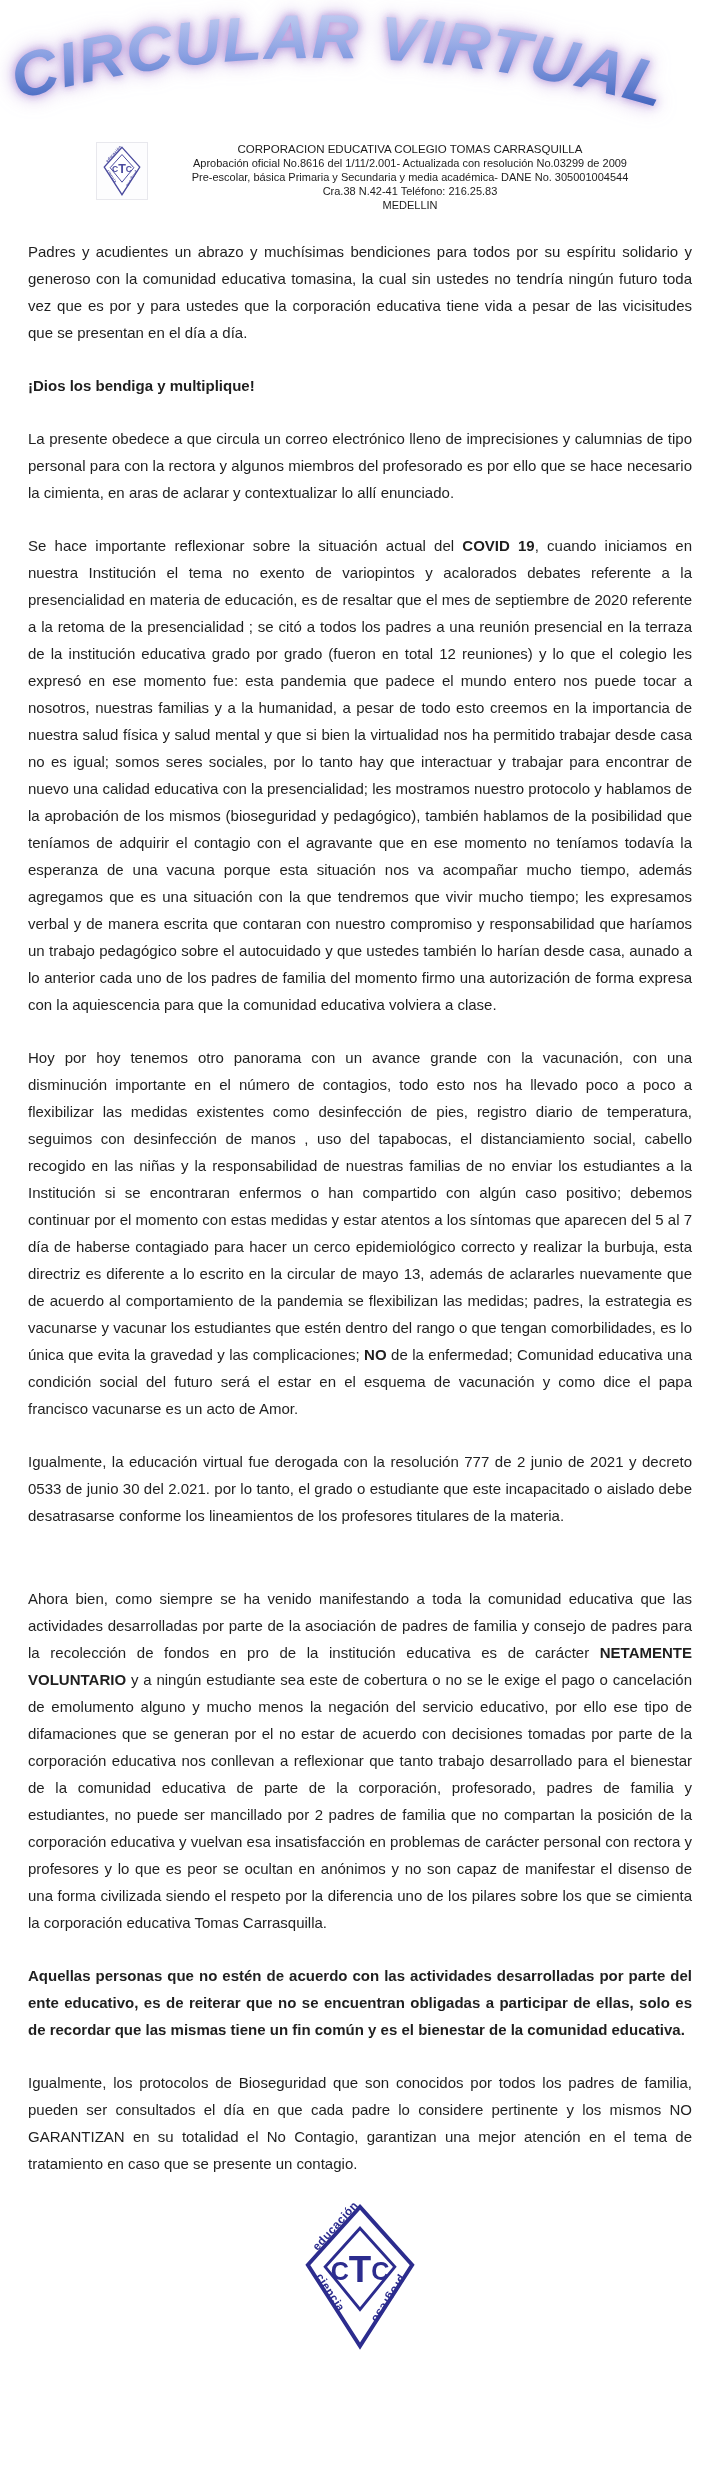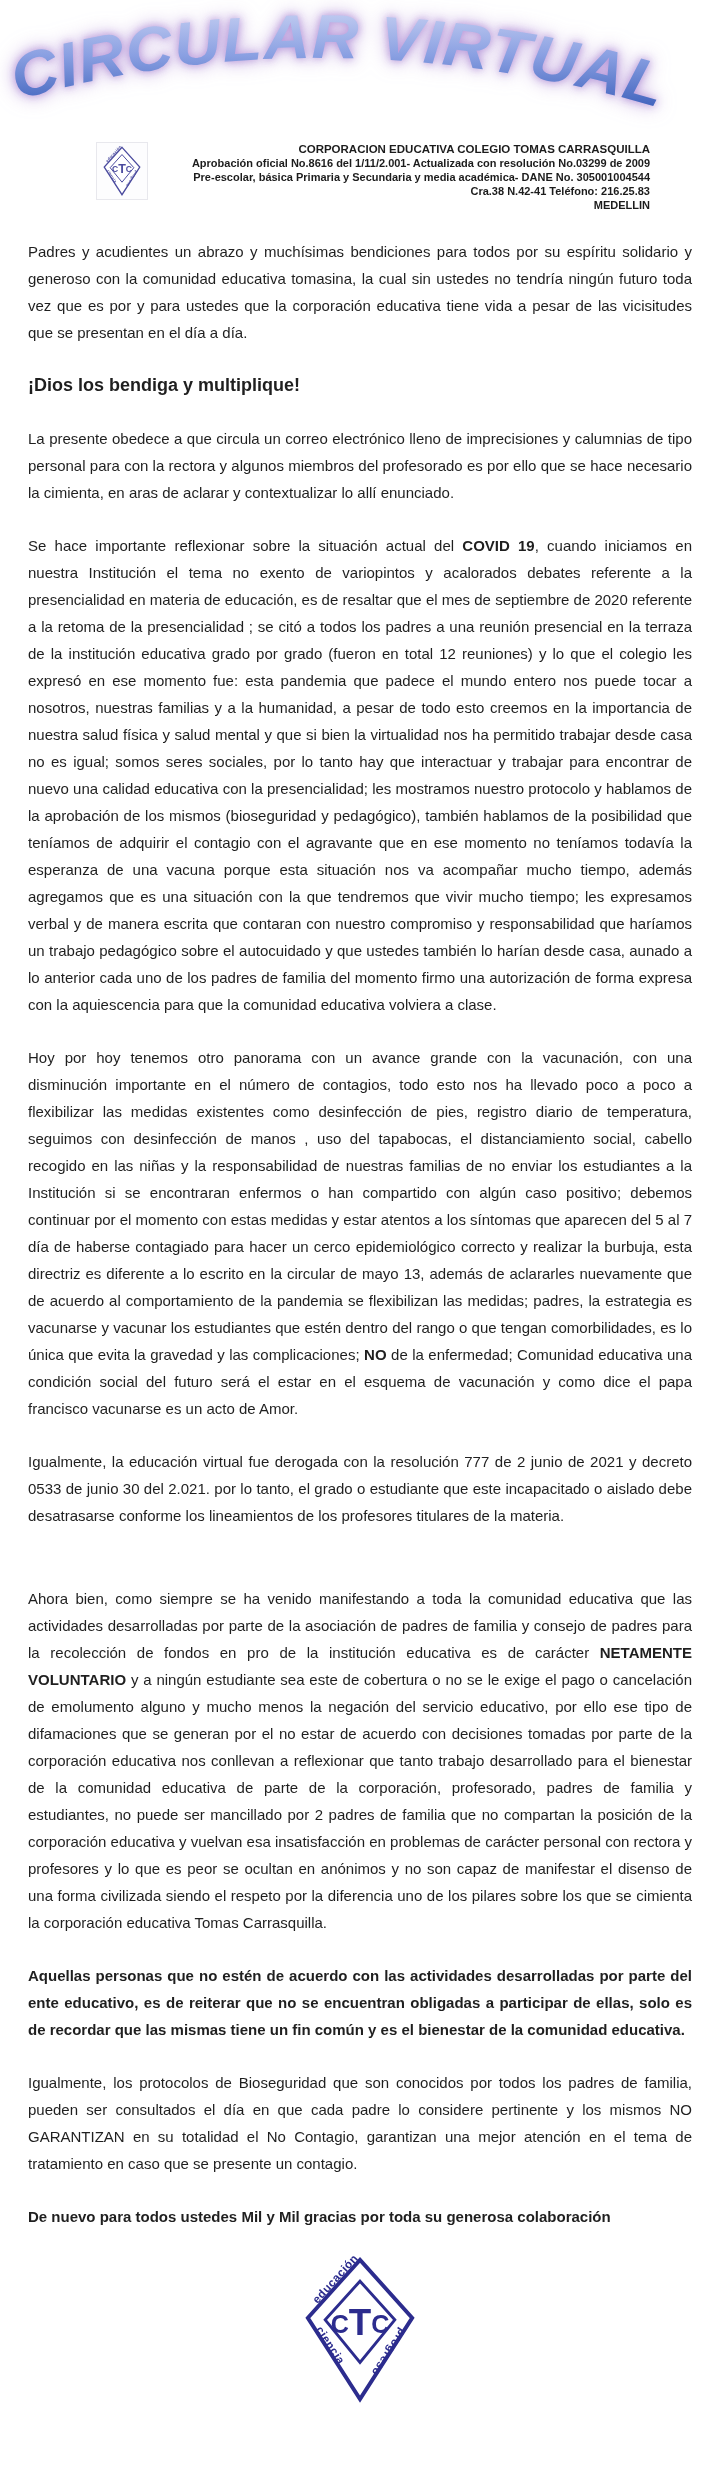--- a/index.html
+++ b/index.html
@@ -12,28 +12,28 @@
   .wordart-wrap{width:700px;margin:0 auto;}
   .wordart{display:block;filter:drop-shadow(0 0 4px rgba(176,142,214,.95)) drop-shadow(0 0 9px rgba(176,142,214,.65));}
   .wordart text{font-family:"Liberation Sans","DejaVu Sans",sans-serif;font-weight:bold;font-style:italic;}
   
   .letterhead{position:relative;margin:18px 30px 0;min-height:70px;}
   .lh-logo-box{
     position:absolute;left:66px;top:0;width:50px;height:56px;
     border:1px solid #e4e4ea;display:flex;align-items:center;justify-content:center;
     background:#fdfdfe;opacity:.85;
   }
-  .lh-text{margin-left:140px;margin-right:40px;text-align:right;
-    font-size:11px;font-weight:bold;line-height:14px;color:#1c1c1c;}
+  .lh-text{margin-left:140px;margin-right:40px;text-align:center;
+    font-size:11px;font-weight:normal;line-height:14px;color:#1c1c1c;}
   .lh-text .big{font-size:11.5px;}
   
   .body-text{margin:0 28px;font-size:15px;line-height:27px;color:#1f1f1f;}
   .body-text p{margin:26px 0;text-align:justify;}
   .date-line{margin:34px 0 0;text-align:left;}
-  .blessing{font-weight:bold;text-align:center;font-size:18px;margin:28px 0;}
+  .blessing{font-weight:bold;text-align:center;font-size:15px;margin:28px 0;}
   .gap-lg{margin-top:56px !important;}
   .bold-italic{font-weight:bold;}
   .thanks{font-weight:bold;text-align:center;margin:30px 10px 14px;text-align:center;}
   
   .bottom-logo{text-align:center;margin-top:10px;padding-bottom:10px;}
   .logo-word{font-size:12px;font-weight:bold;fill:#2c2c8e;letter-spacing:.5px;}
   .logo-mono{fill:#2c2c8e;font-weight:bold;}
 </style>
 </head>
 <body>
@@ -98,21 +98,20 @@
 
     <p>Igualmente, la educación virtual fue derogada con la resolución 777 de 2 junio de 2021 y decreto 0533 de junio 30 del 2.021. por lo tanto, el grado o estudiante que este incapacitado o aislado debe desatrasarse conforme los lineamientos de los profesores titulares de la materia.</p>
 
     <p class="gap-lg"><span>Ahora bien, como siempre se ha venido manifestando a toda la comunidad educativa que las actividades desarrolladas por parte de la asociación de padres de familia y consejo de padres para la recolección de fondos en pro de la institución educativa es de carácter </span><strong>NETAMENTE VOLUNTARIO</strong><span> y a ningún estudiante sea este de cobertura o no se le exige el pago o cancelación de emolumento alguno y mucho menos la negación del servicio educativo, por ello ese tipo de difamaciones que se generan por el no estar de acuerdo con decisiones tomadas por parte de la corporación educativa nos conllevan a reflexionar que tanto trabajo desarrollado para el bienestar de la comunidad educativa de parte de la corporación, profesorado, padres de familia y estudiantes, no puede ser mancillado por 2 padres de familia que no compartan la posición de la corporación educativa y vuelvan esa insatisfacción en problemas de carácter personal con rectora y profesores y lo que es peor se ocultan en anónimos y no son capaz de manifestar el disenso de una forma civilizada siendo el respeto por la diferencia uno de los pilares sobre los que se cimienta la corporación educativa Tomas Carrasquilla.</span></p>
 
     <p class="bold-italic">Aquellas personas que no estén de acuerdo con las actividades desarrolladas por parte del ente educativo, es de reiterar que no se encuentran obligadas a participar de ellas, solo es de recordar que las mismas tiene un fin común y es el bienestar de la comunidad educativa.</p>
 
     <p>Igualmente, los protocolos de Bioseguridad que son conocidos por todos los padres de familia, pueden ser consultados el día en que cada padre lo considere pertinente y los mismos NO GARANTIZAN en su totalidad el No Contagio, garantizan una mejor atención en el tema de tratamiento en caso que se presente un contagio.</p>
 
 
-    <p class="thanks">De nuevo para todos ustedes Mil y Mil gracias por toda su generosa colaboración</p>
   </div>
 
   <div class="bottom-logo">
     <svg width="116" height="147">
         <use href="#ctc-logo"></use>
       </svg>
   </div>
 
 </div>
 

